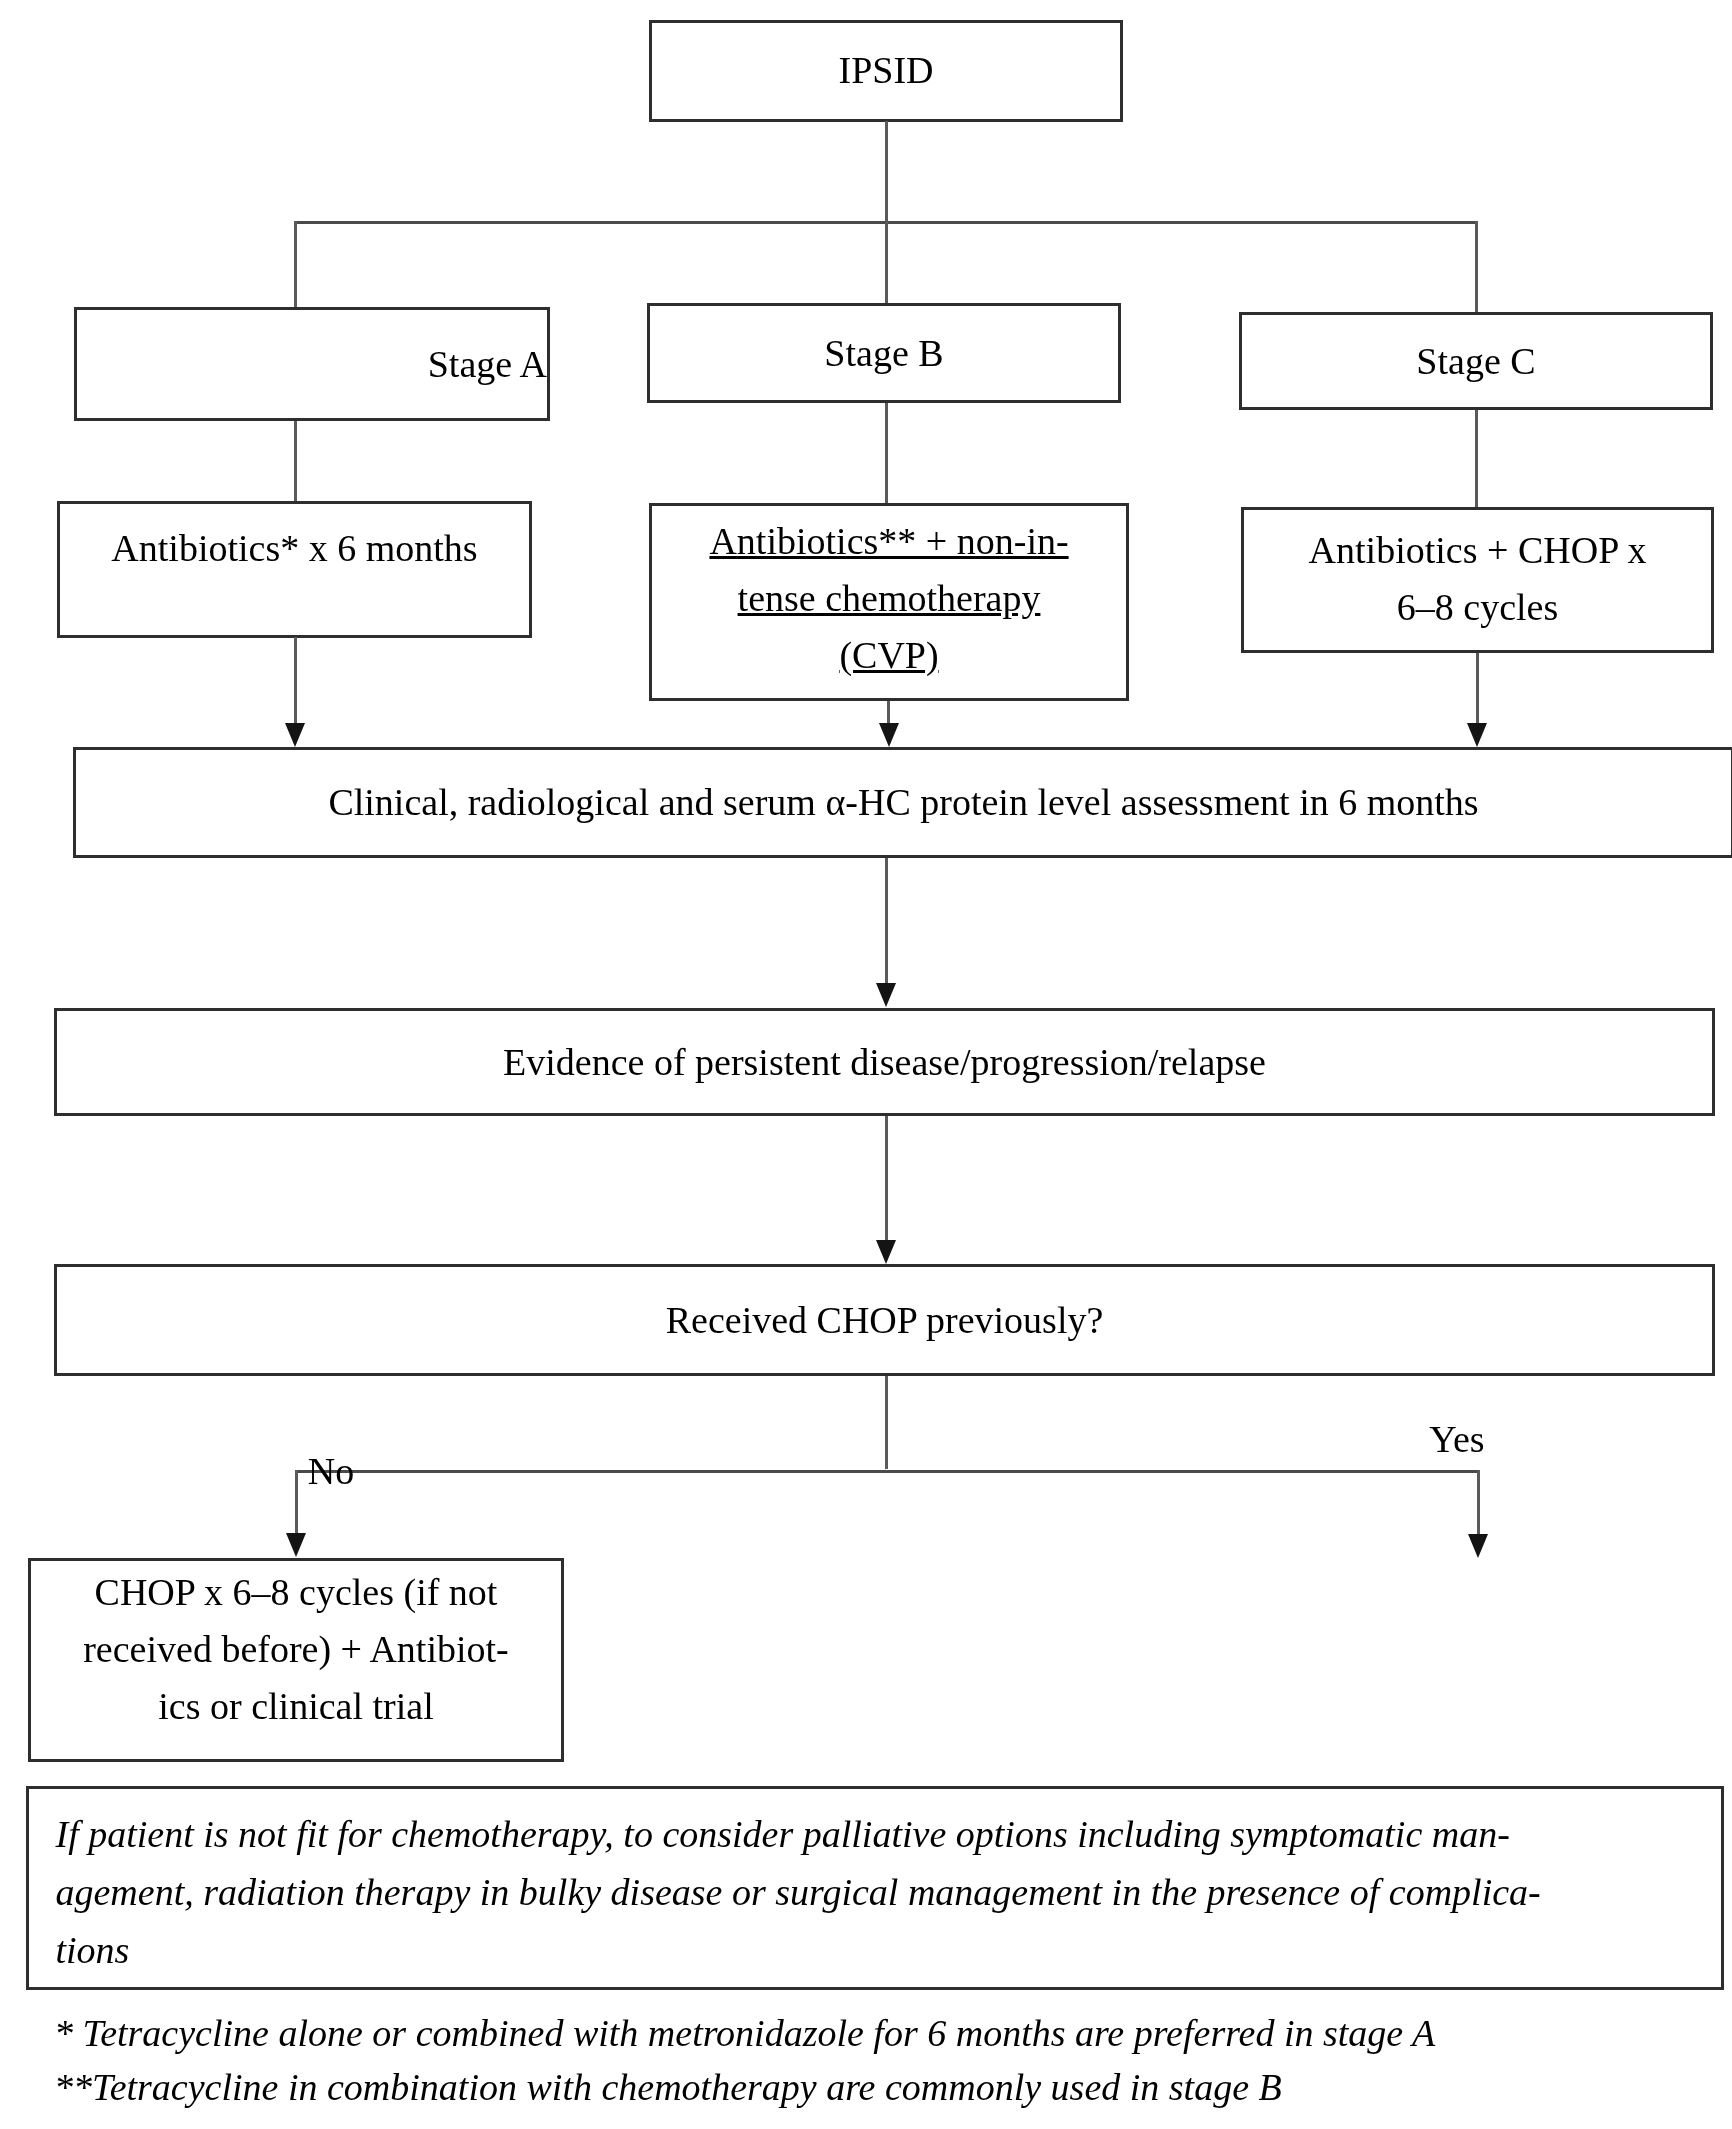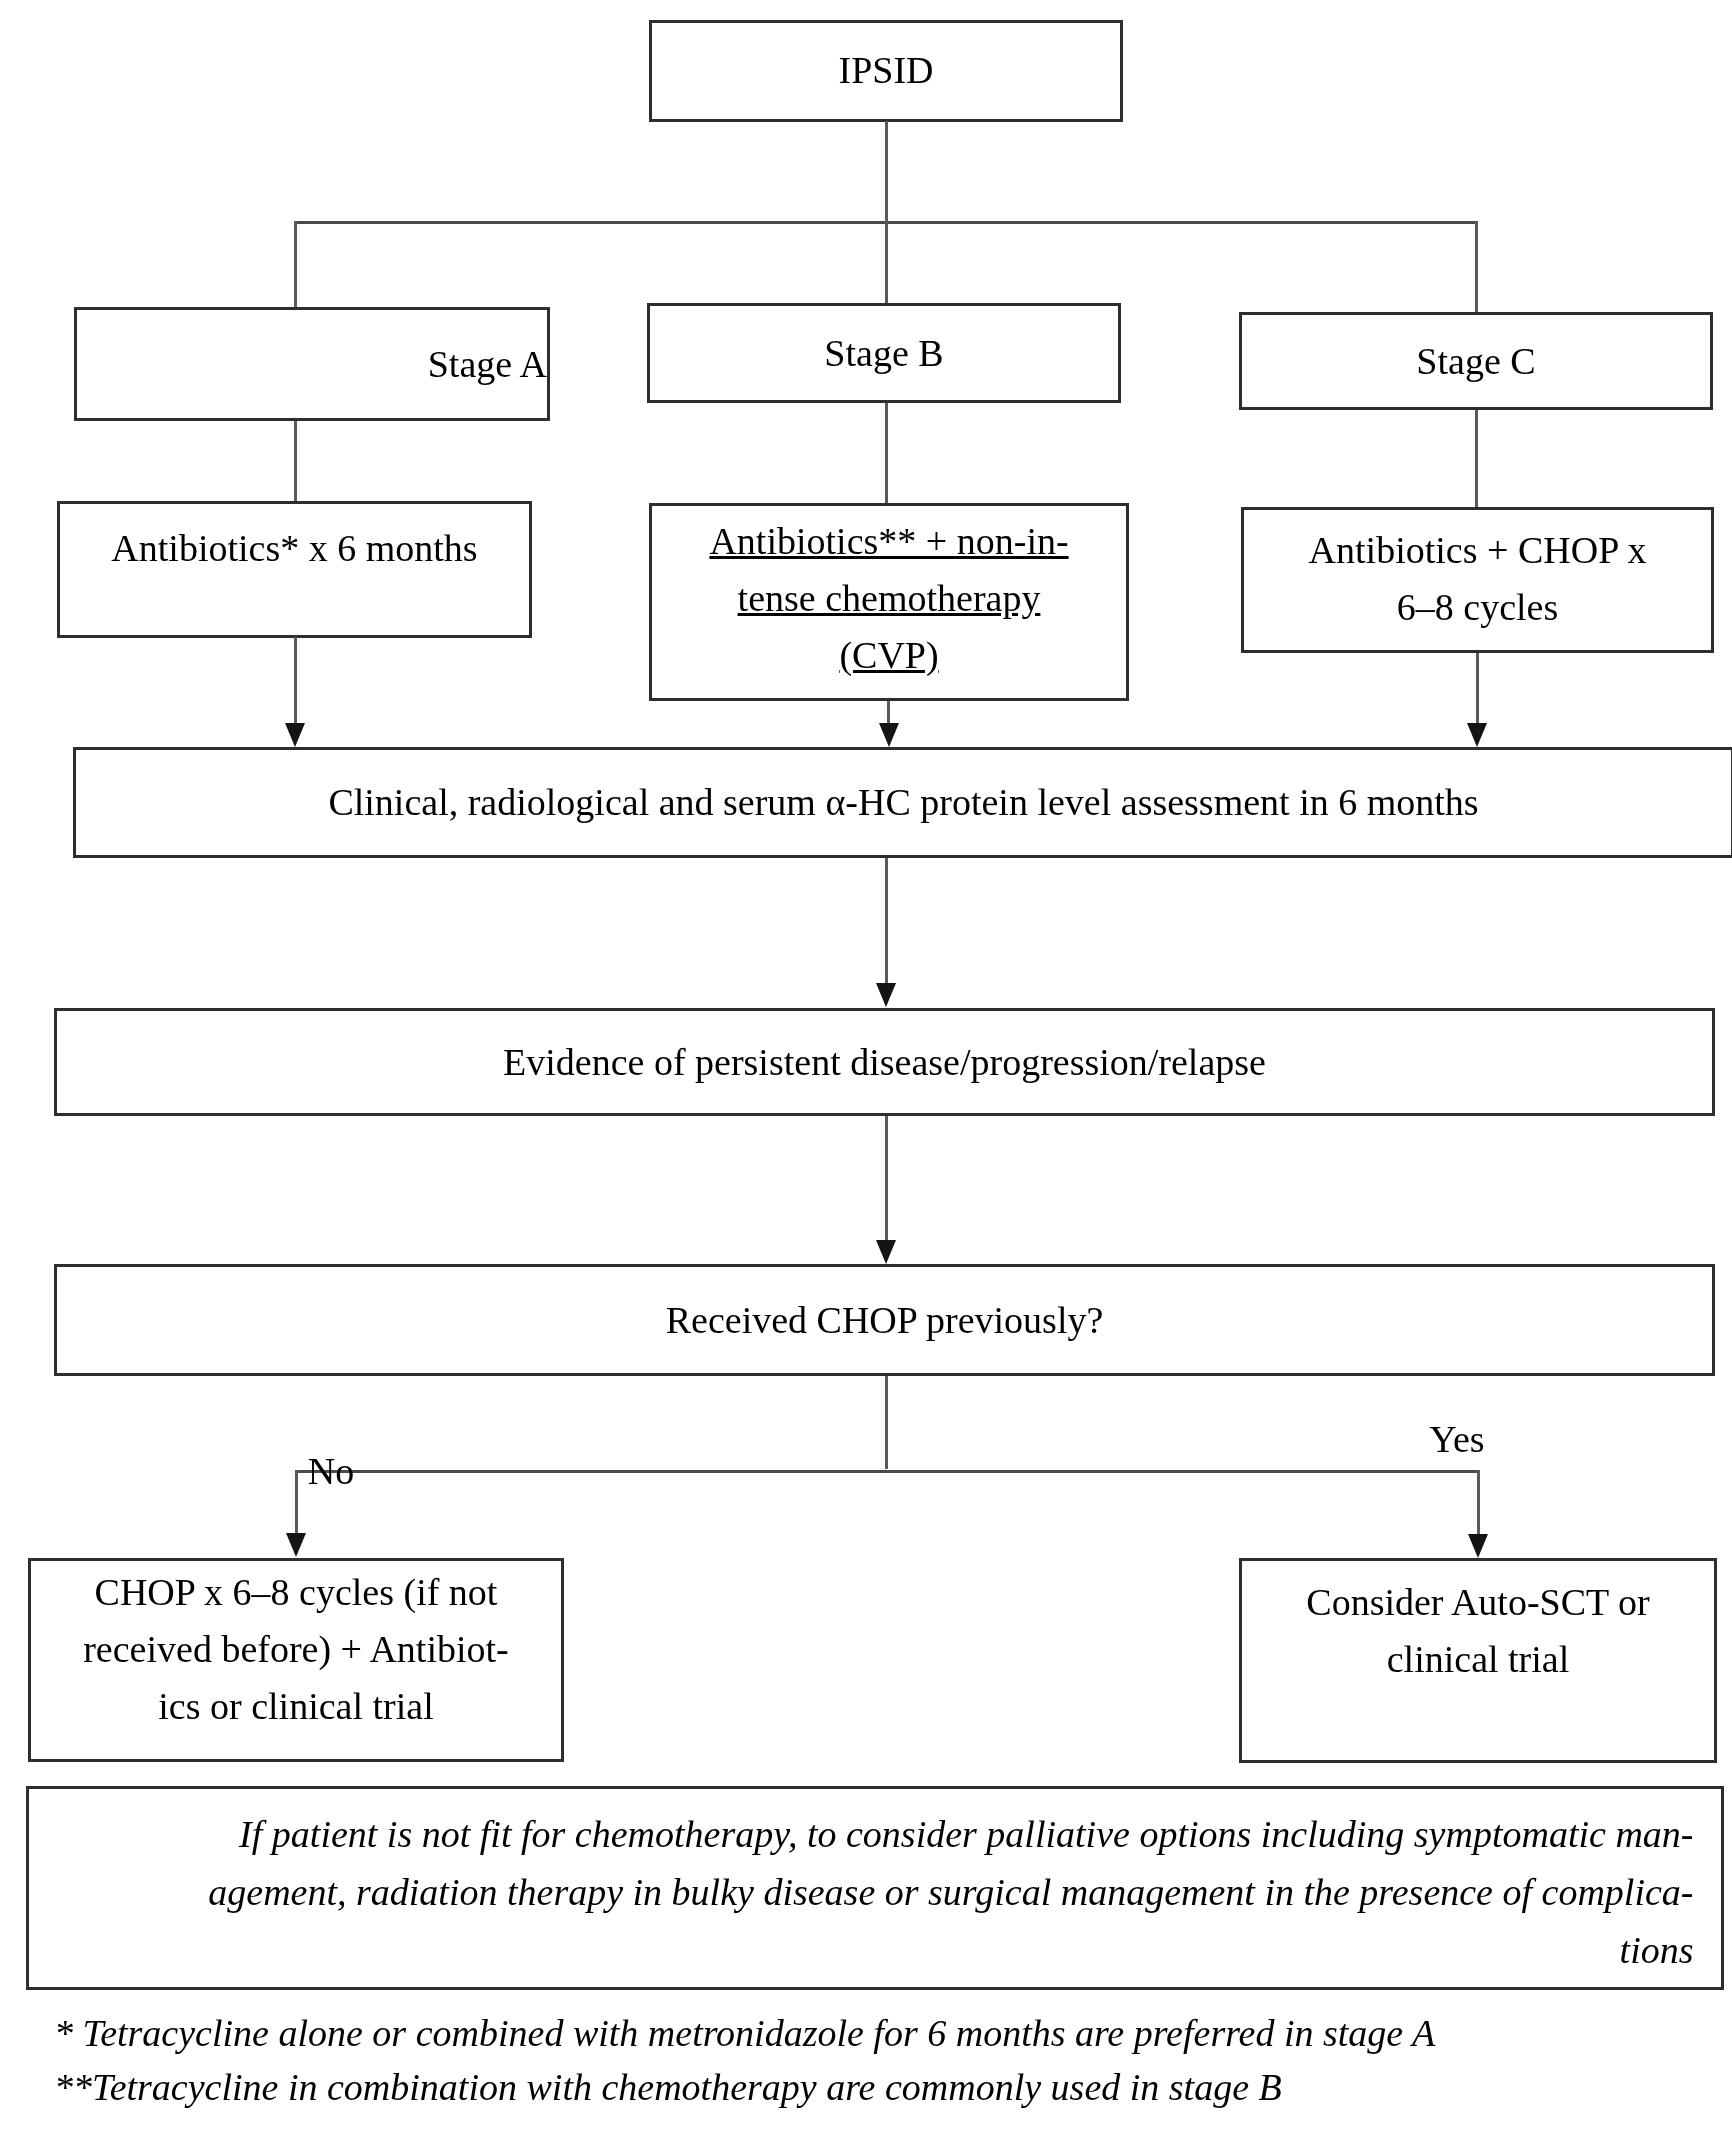--- a/index.html
+++ b/index.html
@@ -41,21 +41,21 @@
     text-align:center;
   }
   .note-box{
     position:absolute;
     background:#ffffff;
     border:3.4px solid #2e2e2e;
     box-sizing:border-box;
     font-size:38px;
     line-height:58px;
     font-style:italic;
-    text-align:right;
+    text-align:left;
     padding:15.7px 27px;
   }
   .footnote{
     position:absolute;
     font-size:38px;
     font-style:italic;
     white-space:nowrap;
   }
 </style>
 </head>
@@ -138,24 +138,20 @@
     <span>Yes</span>
   </div>
   <div class="vline" style="left:1477px;top:1470px;height:67px;"></div>
   <div class="arrowhead" style="left:1468px;top:1534px;"></div>
 
   <div class="box" style="left:28px;top:1558px;width:536px;height:204px;padding-top:3px;">
     <div>CHOP x 6–8 cycles (if not</div>
     <div>received before) + Antibiot-</div>
     <div>ics or clinical trial</div>
   </div>
-  <div class="box" style="left:1239px;top:1558px;width:478px;height:205px;padding-top:12.8px;">
-    <div>Consider Auto-SCT or</div>
-    <div>clinical trial</div>
-  </div>
 
   <div class="note-box" style="left:25.5px;top:1786px;width:1698px;height:204px;">
     <div>If patient is not fit for chemotherapy, to consider palliative options including symptomatic man-</div>
     <div>agement, radiation therapy in bulky disease or surgical management in the presence of complica-</div>
     <div>tions</div>
   </div>
 
   <div class="footnote" style="left:54px;top:2011px;">* Tetracycline alone or combined with metronidazole for 6 months are preferred in stage A</div>
   <div class="footnote" style="left:54px;top:2065px;">**Tetracycline in combination with chemotherapy are commonly used in stage B</div>
 

